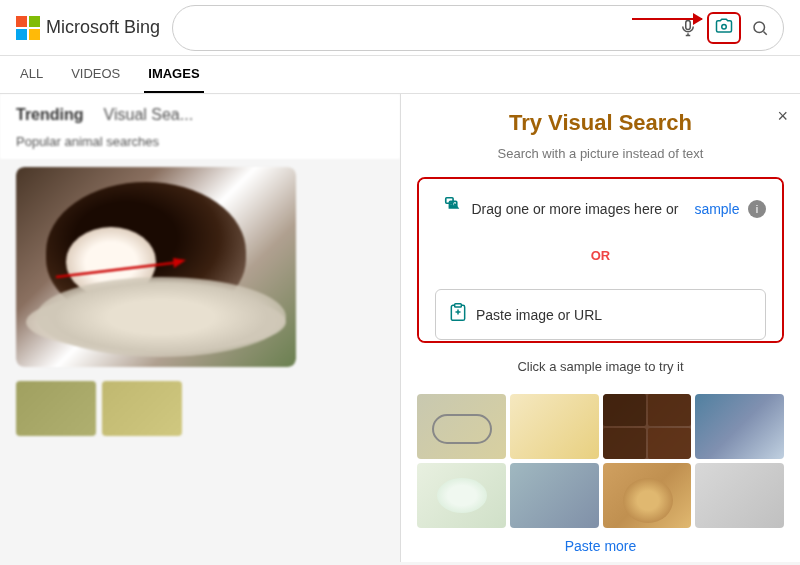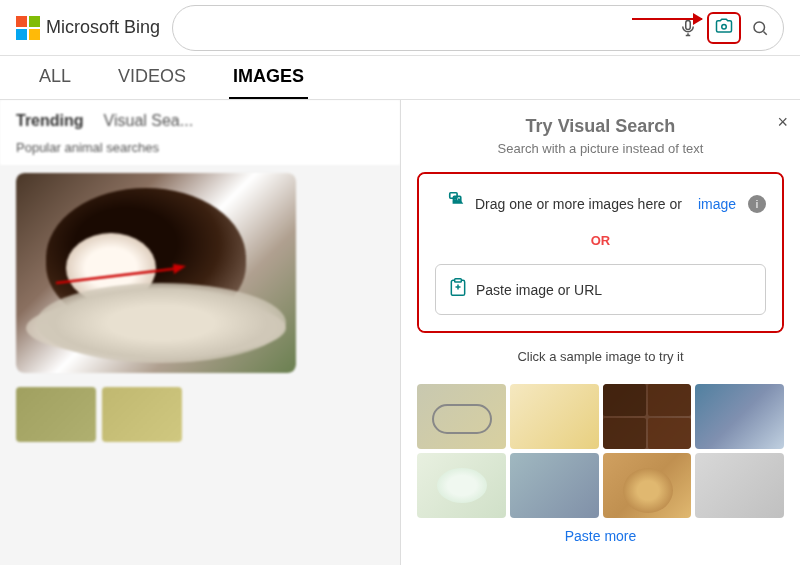--- a/index.html
+++ b/index.html
@@ -70,25 +70,24 @@
     
     .nav-tabs {
       display: flex;
       background: #fff;
       border-bottom: 1px solid #e0e0e0;
       padding: 0 16px;
       gap: 20px;
     }
     .nav-tab {
       padding: 10px 4px;
-      font-size: 18px;
+      font-size: 13px;
       color: #555;
       cursor: pointer;
       border-bottom: 2px solid transparent;
-      margin-left: 19px;
     }
     .nav-tab.active {
       color: #000;
       font-weight: 700;
       border-bottom: 2px solid #000;
     }
 
     
     .main-content {
       display: flex;
@@ -184,28 +183,28 @@
       flex-direction: column;
     }
     .popup-header {
       display: flex;
       flex-direction: column;
       align-items: center;
       padding: 16px 16px 8px;
       position: relative;
     }
     .popup-title {
-      font-size: 18px;
+      font-size: 22px;
       font-weight: 600;
-      color: #737373;
+      color: #a16207;
     }
     .popup-subtitle {
       font-size: 13px;
       color: #777;
-      margin-top: 4px;
+      margin-top: 10px;
     }
     .close-btn {
       position: absolute;
       top: 12px;
       right: 12px;
       font-size: 18px;
       color: #555;
       cursor: pointer;
       background: none;
       border: none;
@@ -259,21 +258,21 @@
       border-radius: 8px;
       padding: 0;
       overflow: hidden;
     }
     .drop-zone-inner {
       background: #fff;
       padding: 16px;
       display: flex;
       flex-direction: column;
       align-items: center;
-      gap: 16px;
+      gap: 26px;
     }
     .drop-top-row {
       display: flex;
       align-items: center;
       justify-content: space-between;
       width: 100%;
     }
     .drop-drag-area {
       display: flex;
       align-items: center;
@@ -429,21 +428,21 @@
           <div class="drop-drag-area">
             <span style="color:#008080;font-size:20px;">
               <svg width="22" height="22" viewBox="0 0 24 24" fill="none" stroke="#008080" stroke-width="1.8">
                 <rect x="3" y="3" width="8" height="6" rx="1"></rect>
                 <rect x="7" y="7" width="8" height="6" rx="1"></rect>
                 <circle cx="9" cy="10" r="1.5"></circle>
                 <path d="M7 13l2-2 2 2 2-3 3 4H7z"></path>
               </svg>
             </span>
             <span style="font-size:14px;color:#333;">Drag one or more images here or</span>
-            &nbsp;<a class="browse-link" href="#">image</a>
+            &nbsp;<a class="browse-link" href="#">sample</a>
           </div>
           <div class="info-icon">i</div>
         </div>
         <div class="or-divider">OR</div>
         <div class="paste-box">
           <span class="paste-icon">
             <svg width="20" height="20" viewBox="0 0 24 24" fill="none" stroke="#008080" stroke-width="1.8">
               <rect x="8" y="2" width="8" height="4" rx="1"></rect>
               <path d="M16 4h2a2 2 0 0 1 2 2v14a2 2 0 0 1-2 2H6a2 2 0 0 1-2-2V6a2 2 0 0 1 2-2h2"></path>
               <line x1="9" y1="12" x2="15" y2="12"></line>

